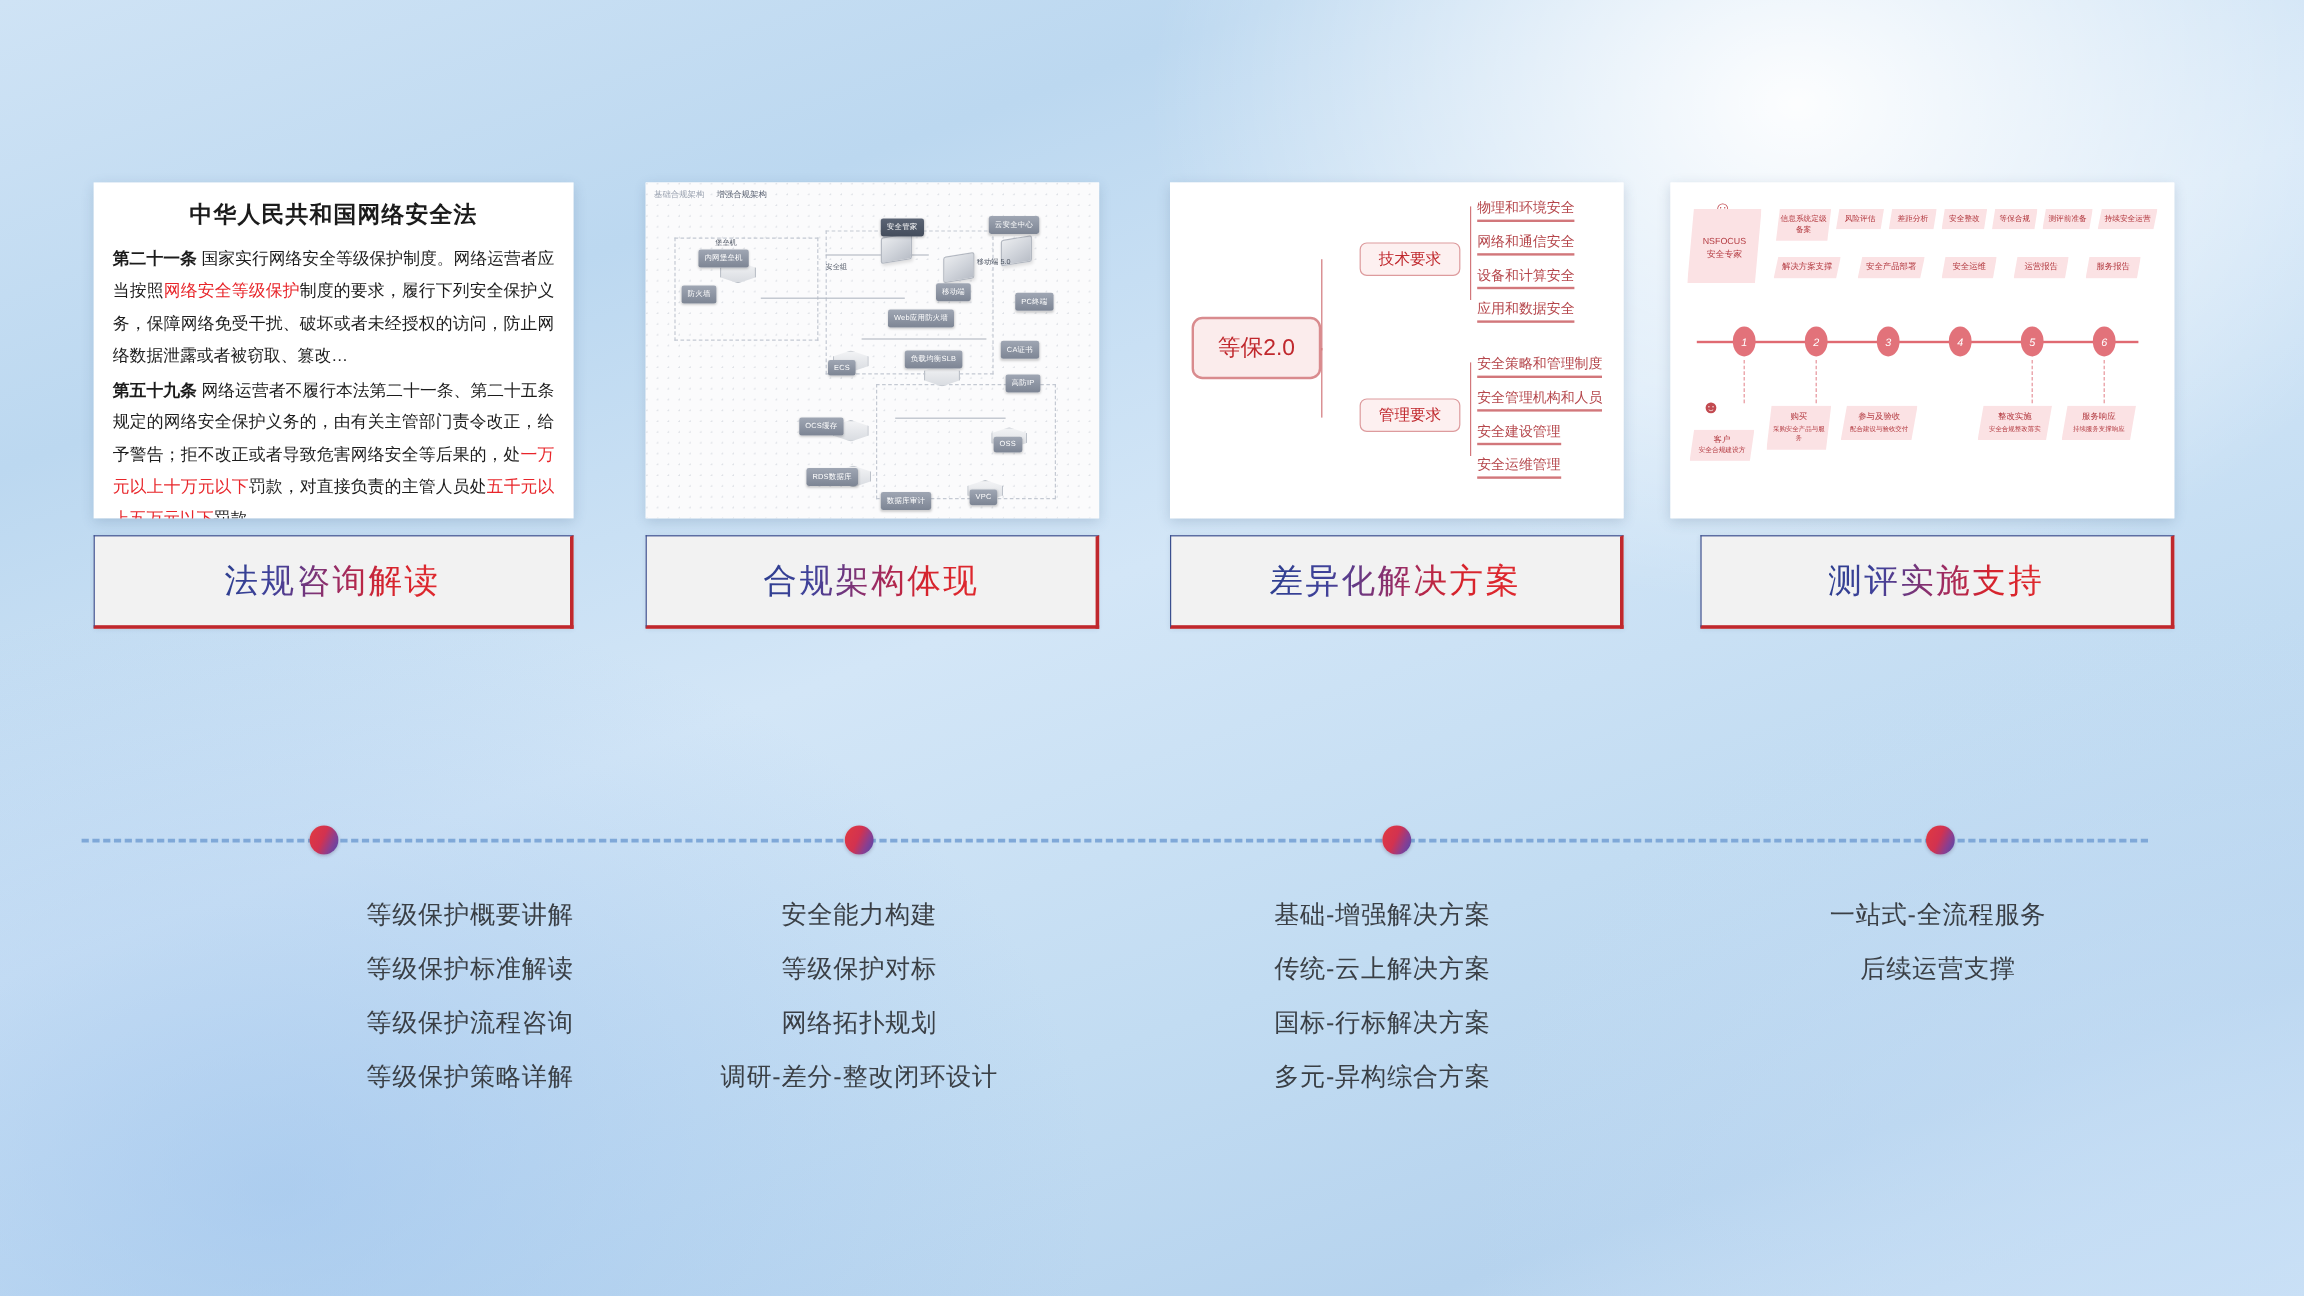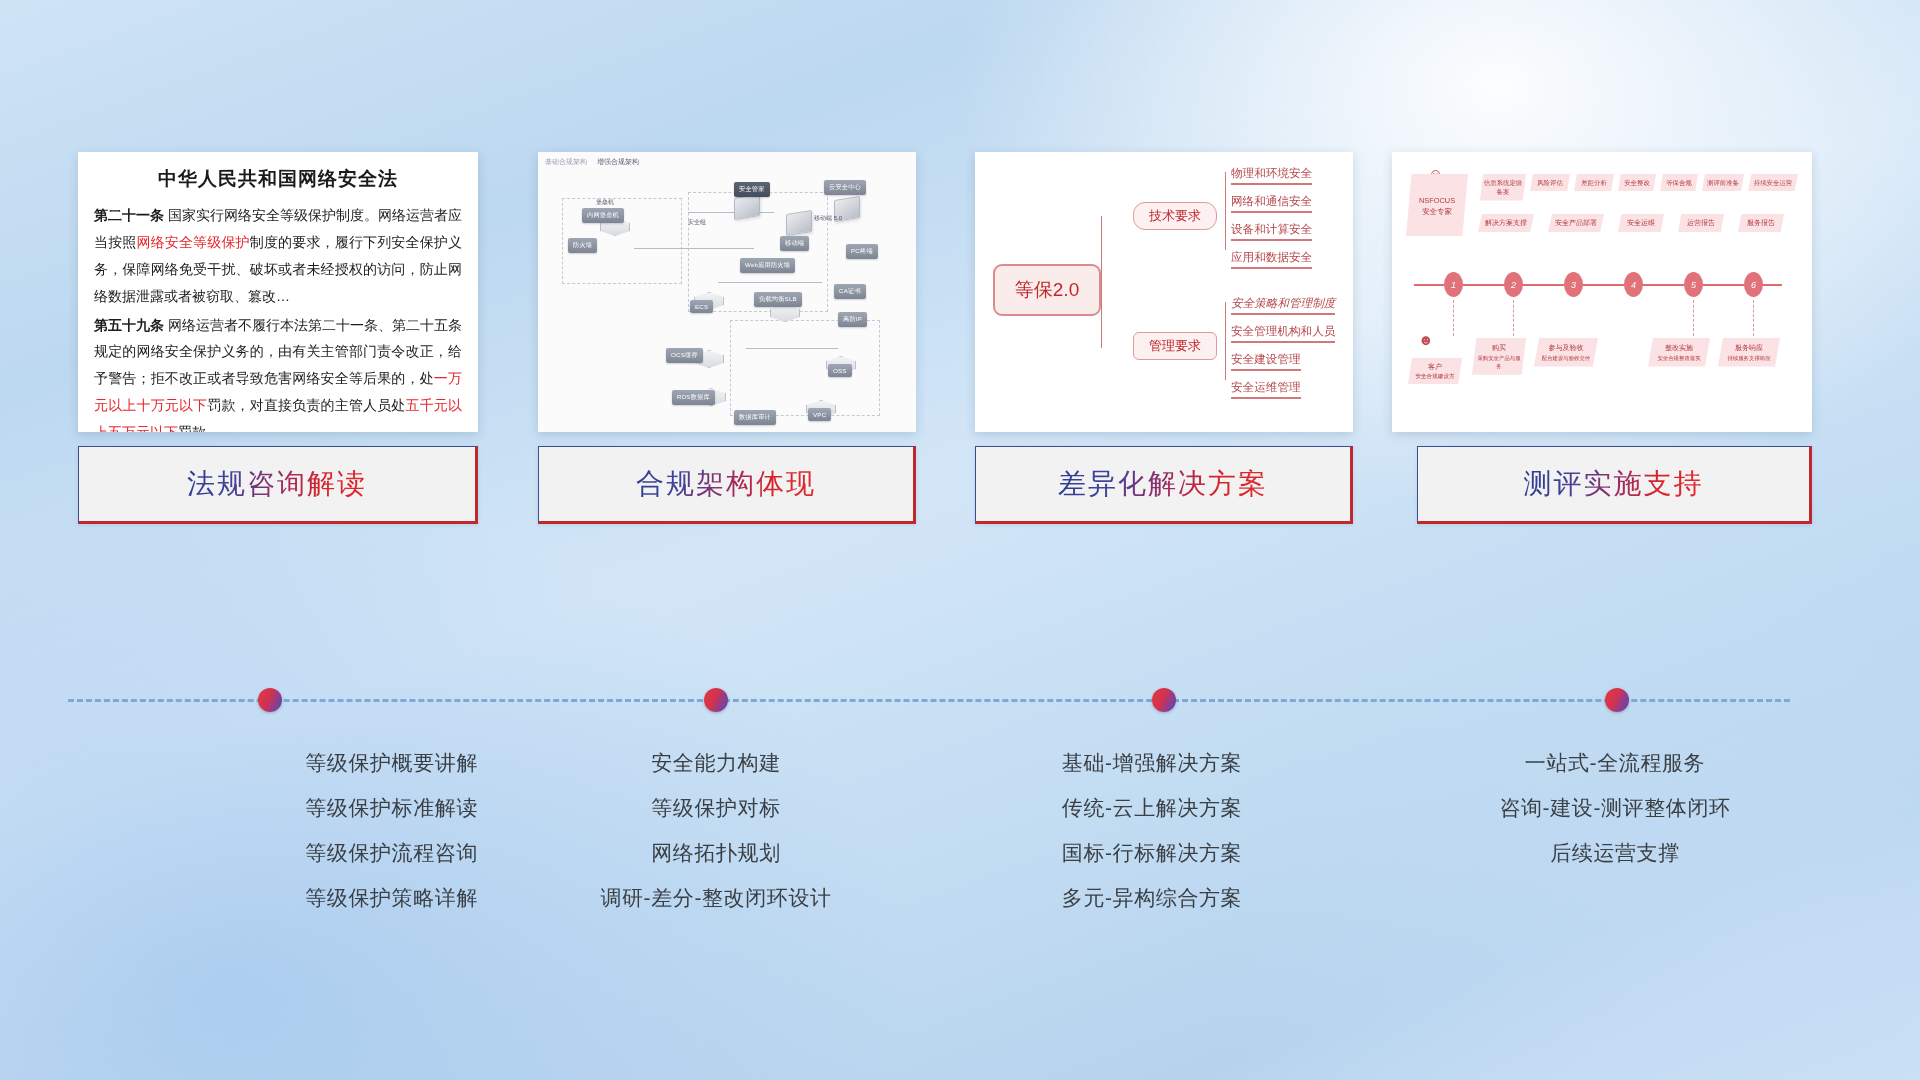--- a/index.html
+++ b/index.html
@@ -127,21 +127,21 @@
   .mind-branch {
     position: absolute;
     width: 84px; height: 28px;
     background: #fdf0f0;
     border: 1.6px solid #dd9b9d;
     border-radius: 6px;
     display: flex; align-items: center; justify-content: center;
     color: #c0282d;
     font-size: 13px;
   }
-  .mind-b1 { left: 158px; top: 50px; border-radius: 12px; }
+  .mind-b1 { left: 158px; top: 50px; }
   .mind-b2 { left: 158px; top: 180px; }
   .mind-leaf {
     position: absolute;
     font-size: 11.6px;
     color: #b5464b;
     white-space: nowrap;
     padding-bottom: 2px;
     border-bottom: 2px solid #d2777b;
     font-family: "Liberation Serif","DejaVu Serif", serif;
   }
@@ -343,21 +343,21 @@
 
       <div class="mind-branch mind-b1">技术要求</div>
       <div class="mind-conn" style="left:250px; top:20px; height:78px;"></div>
       <div class="mind-leaf" style="left:256px; top:14px;">物理和环境安全</div>
       <div class="mind-leaf" style="left:256px; top:42px;">网络和通信安全</div>
       <div class="mind-leaf" style="left:256px; top:70px;">设备和计算安全</div>
       <div class="mind-leaf" style="left:256px; top:98px;">应用和数据安全</div>
 
       <div class="mind-branch mind-b2">管理要求</div>
       <div class="mind-conn" style="left:250px; top:150px; height:78px;"></div>
-      <div class="mind-leaf" style="left:256px; top:144px;font-style:italic;">安全策略和管理制度</div>
+      <div class="mind-leaf" style="left:256px; top:144px;">安全策略和管理制度</div>
       <div class="mind-leaf" style="left:256px; top:172px;">安全管理机构和人员</div>
       <div class="mind-leaf" style="left:256px; top:200px;">安全建设管理</div>
       <div class="mind-leaf" style="left:256px; top:228px;">安全运维管理</div>
     </div>
   </div>
 
   <div class="card card-4">
     <div class="nsf">
 
       <div class="nsf-ico" style="left:36px; top:14px;">☺</div>
@@ -460,17 +460,16 @@
 
   <div class="list-col lc-3">
     <div class="list-item">基础-增强解决方案</div>
     <div class="list-item">传统-云上解决方案</div>
     <div class="list-item">国标-行标解决方案</div>
     <div class="list-item">多元-异构综合方案</div>
   </div>
 
   <div class="list-col lc-4">
     <div class="list-item">一站式-全流程服务</div>
-    <div class="list-item">咨询-建设-测评整体闭环</div>
     <div class="list-item">后续运营支撑</div>
   </div>
 
 </div>
 
 </body></html>

